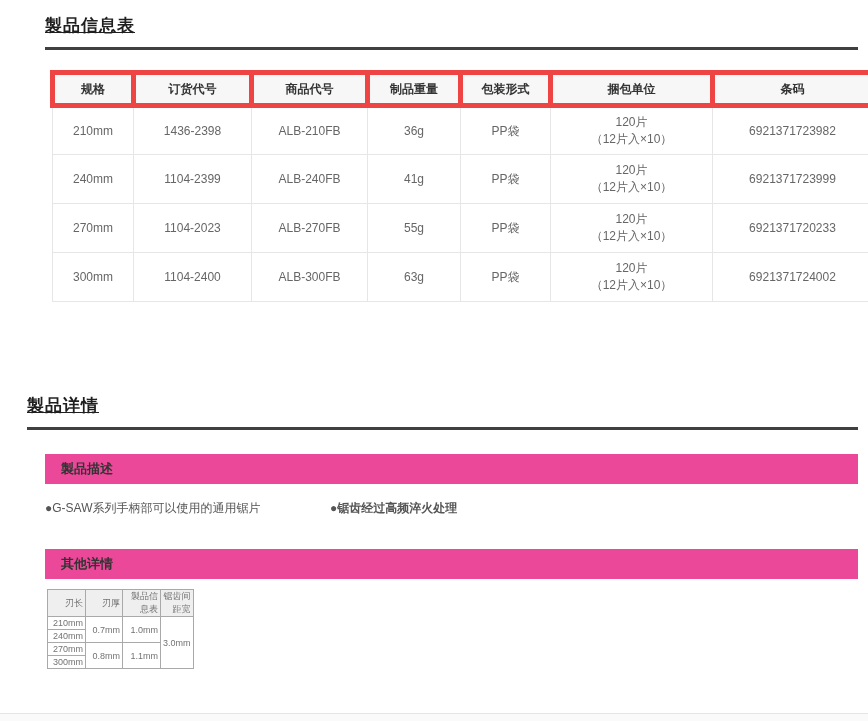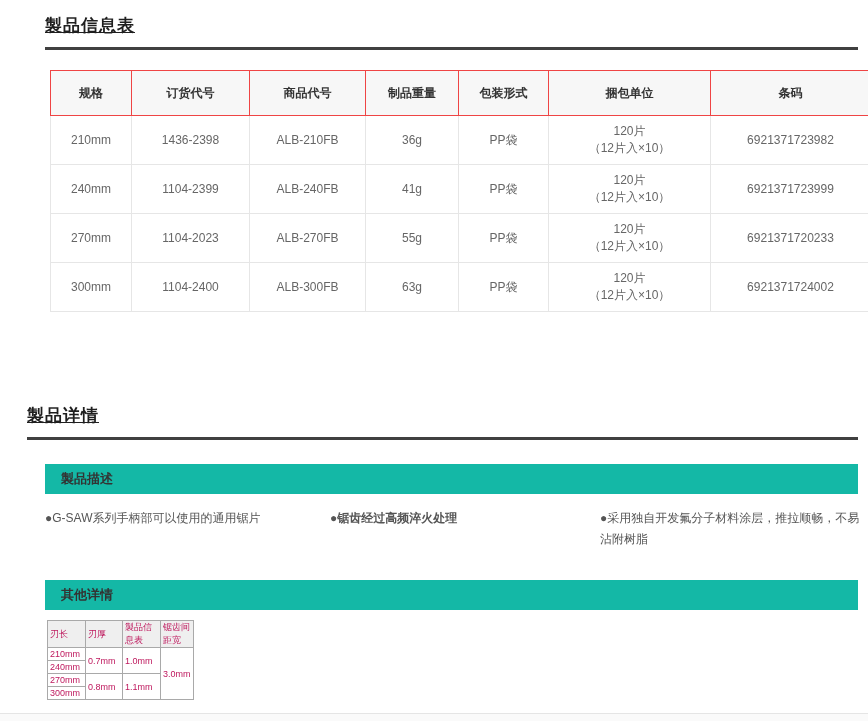--- a/index.html
+++ b/index.html
@@ -29,42 +29,42 @@
 
   
   .info-table {
     margin: 20px 0 0 50px;
     border-collapse: collapse;
     table-layout: fixed;
     width: 820px;
   }
   .info-table th {
     background: #f7f7f7;
-    border: 1px solid #ef4444;
-    height: 45px;
+    border: 5px solid #ef4444;
+    height: 33px;
     font-size: 12px;
     font-weight: bold;
     color: #333333;
     text-align: center;
   }
   .info-table td {
     background: #ffffff;
     border: 1px solid #e6e6e6;
     height: 49px;
     font-size: 12px;
     color: #666666;
     text-align: center;
     white-space: pre-line;
     line-height: 17px;
   }
 
   
   .sub-bar {
     margin: 24px 10px 0 45px;
-    background: #14b8a6;
+    background: #ec4899;
     height: 30px;
     line-height: 30px;
     padding-left: 16px;
     font-size: 13px;
     font-weight: bold;
     color: #333333;
   }
   .sub-bar.other { margin-top: 30px; }
 
   
@@ -76,22 +76,22 @@
     line-height: 21px;
   }
   .bullet-col-1 { width: 285px; }
   .bullet-col-2 { width: 270px; font-weight: bold; }
   .bullet-col-3 { width: 262px; }
 
   
   .spec-table {
     margin: 10px 0 0 47px;
     border-collapse: collapse;
-    text-align: left;
-    color: #be185d;
+    text-align: right;
+    color: #737373;
   }
   .spec-table th {
     background: #efefef;
     border: 1px solid #a9a9a9;
     height: 13px;
     font-size: 9px;
     font-weight: normal;
     padding: 0 2px;
   }
   .spec-table td {
@@ -188,21 +188,20 @@
     </tbody>
   </table>
 
   <h1 class="section-title second">製品详情</h1>
 
   <div class="sub-bar">製品描述</div>
 
   <div class="bullets">
     <div class="bullet-col-1">●G-SAW系列手柄部可以使用的通用锯片</div>
     <div class="bullet-col-2">●锯齿经过高频淬火处理</div>
-    <div class="bullet-col-3">●采用独自开发氟分子材料涂层，推拉顺畅，不易沾附树脂</div>
   </div>
 
   <div class="sub-bar other">其他详情</div>
 
   <table class="spec-table">
     <thead>
       <tr>
         <th class="col-len">刃长</th>
         <th class="col-thk">刃厚</th>
         <th class="col-kerf">製品信息表</th>

